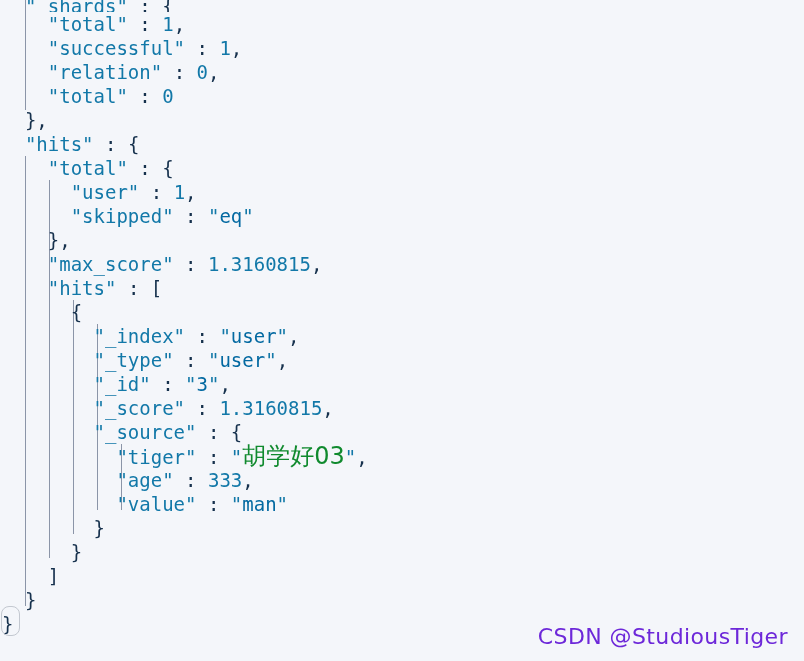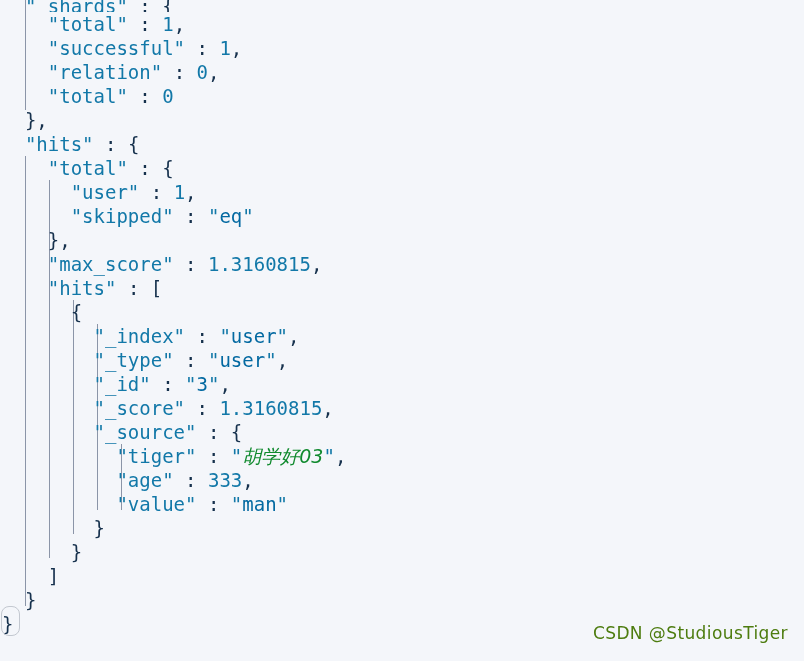--- a/index.html
+++ b/index.html
@@ -50,42 +50,42 @@
     height: 12px;
     line-height: 12px;
     overflow: hidden;
   }
   .k    { color: #1278a8; }   
   .s    { color: #0369a1; margin-top: 39px; }   
   .n    { color: #1278a8; }   
   .q    { color: #1278a8; }   
   .p    { color: #16314d; }   
   .b    { color: #16314d; }   
-  .cjk  { font-family: "DejaVu Sans", "Liberation Sans", sans-serif; color: #108a2e; font-size: 19px; font-style: italic; }
+  .cjk  { font-family: "DejaVu Sans", "Liberation Sans", sans-serif; color: #108a2e; font-size: 24px; }
 
   
   .bracket-match {
     position: absolute;
     left: 1px;
     top: 606px;
     width: 17px;
     height: 28px;
     border: 1px solid #c3c8d0;
     border-radius: 8px;
     background: transparent;
   }
 
   
   .watermark {
     position: absolute;
     right: 16px;
-    bottom: 18px;
+    bottom: 12px;
     font-family: "DejaVu Sans", "Liberation Sans", sans-serif;
-    font-size: 17px;
-    color: #4d7c0f;
+    font-size: 22px;
+    color: #6d28d9;
     letter-spacing: 0.4px;
     white-space: nowrap;
   }
 </style>
 </head>
 <body>
 
 <div id="viewer">
 
   <div class="guides">

